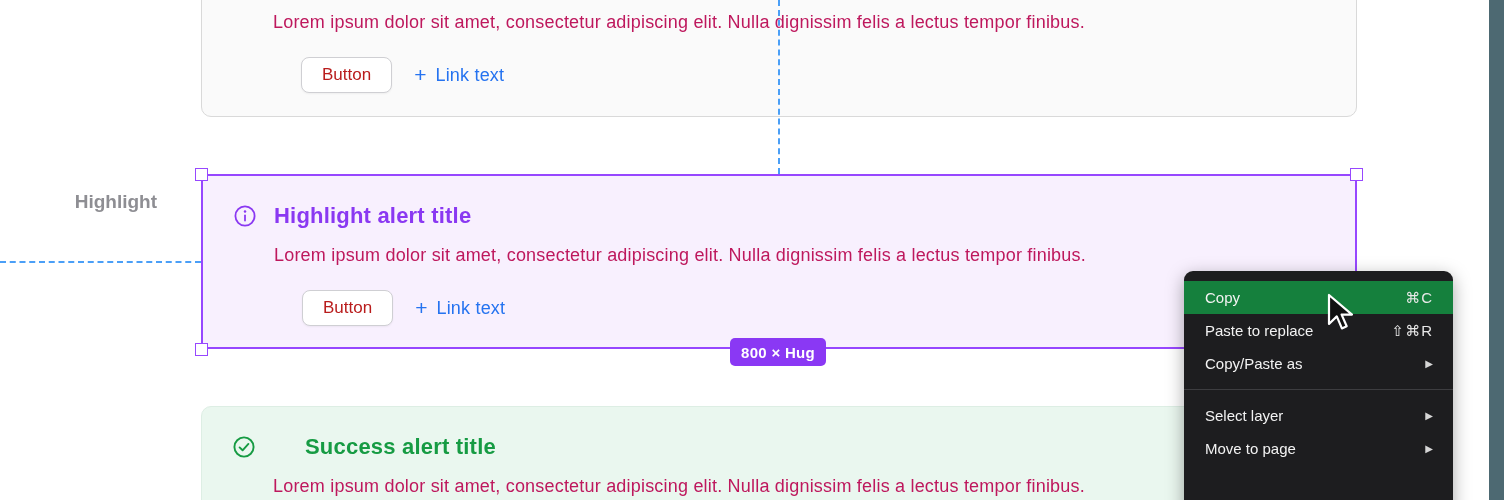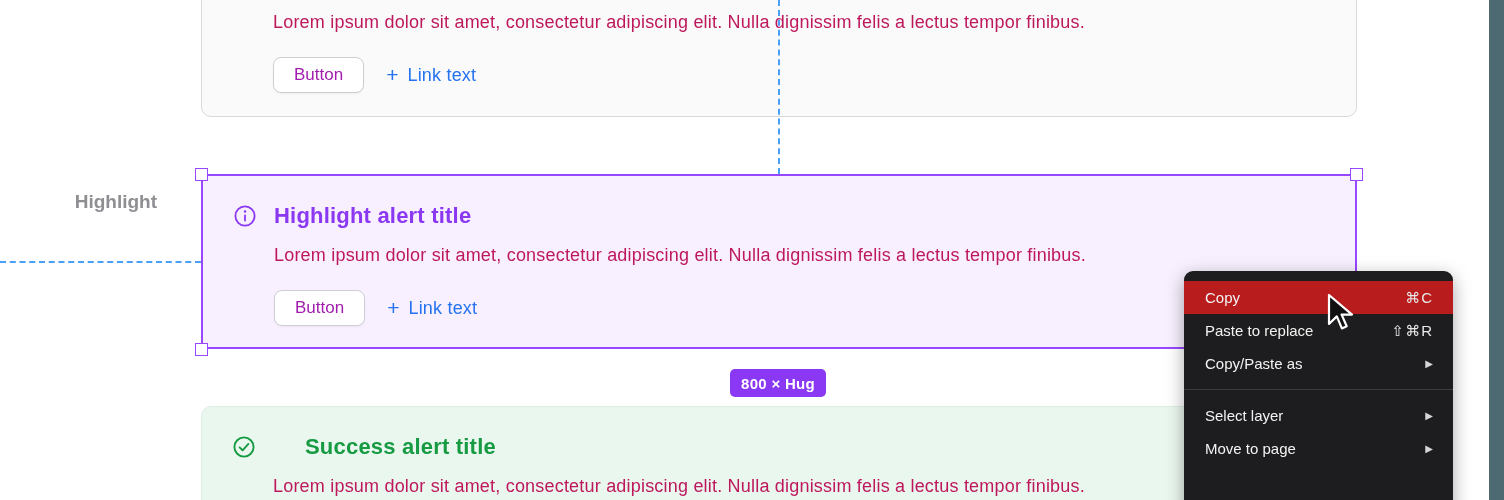--- a/index.html
+++ b/index.html
@@ -18,49 +18,49 @@
 
   .alert-icon { position:absolute; left:31px; top:29px; width:22px; height:22px; }
   .alert-title { position:absolute; left:71px; top:28px; font-size:22px; font-weight:bold; letter-spacing:.2px; line-height:24px; }
   .title-highlight { color:#8a38f2; }
   .title-success { color:#169b43;margin-left:32px; }
   .alert-body { position:absolute; left:71px; top:67px; font-size:18px; letter-spacing:.2px; line-height:24px; color:#be185d; white-space:nowrap; }
   .alert-actions { position:absolute; left:71px; top:114px; height:36px; display:flex; align-items:center; gap:22px; }
   .btn {
     height:36px; padding:0 20px; display:inline-flex; align-items:center; justify-content:center;
     background:#ffffff; border:1px solid #cfcfd3; border-radius:8px;
-    font-size:17px; color:#a21caf; box-shadow:0 1px 2px rgba(0,0,0,.05); cursor:default;
+    font-size:17px; color:#b91c1c; box-shadow:0 1px 2px rgba(0,0,0,.05); cursor:default;margin-left:28px;
   }
   .link { display:inline-flex; align-items:center; gap:9px; color:#2573f0; cursor:default; }
   .link .plus { font-size:21px; font-weight:500; line-height:20px; }
   .link .ltxt { font-size:18px; font-weight:500; letter-spacing:.2px; }
 
   
   .section-label { position:absolute; width:157px; text-align:right; font-size:19px; color:#8e8e93; line-height:22px;font-weight:bold; }
   #label-highlight { left:0; top:191px; }
   #label-success  { left:0; top:422px; }
 
   
   .handle { position:absolute; width:13px; height:13px; background:#ffffff; border:1.5px solid #9747ff; z-index:3; }
   .size-badge {
-    position:absolute; left:730px; top:369px; height:28px; padding:0 11px; z-index:3;
+    position:absolute; left:730px; top:338px; height:28px; padding:0 11px; z-index:3;
     background:#8a38f4; color:#ffffff; font-size:15px; font-weight:bold; letter-spacing:.3px;
     border-radius:5px; display:inline-flex; align-items:center;
   }
   .guide-v { position:absolute; left:778px; top:0; height:174px; width:0; border-left:2px dashed #4a9ff7; z-index:4; }
   .guide-h { position:absolute; left:0; top:261px; width:201px; height:0; border-top:2px dashed #4a9ff7; z-index:4; }
 
   
   .context-menu {
     position:absolute; left:1184px; top:271px; width:269px; height:280px; z-index:5;
     background:#1d1d1f; border-radius:9px; padding:10px 0 12px 0;
     box-shadow:0 5px 18px rgba(0,0,0,.35);
   }
   .menu-row { height:33px; padding:0 20px 0 21px; display:flex; align-items:center; justify-content:space-between; color:#f2f2f2; font-size:15px; cursor:default; }
-  .menu-row.highlighted { background:#b91c1c;gap:40px; }
+  .menu-row.highlighted { background:#15803d;gap:40px; }
   .menu-shortcut { color:#e8e8e8; font-size:15px; letter-spacing:1px; }
   .menu-arrow { color:#d6d6d6; font-size:10px; }
   .menu-sep { height:1px; background:#3d3d40; margin:9px 0; }
 
   
   #side-strip { position:absolute; right:0; top:0; width:15px; height:500px; background:#4d6972; z-index:7; }
   #cursor { position:absolute; left:1327px; top:293px; z-index:6; }
 </style>
 </head>
 <body>

